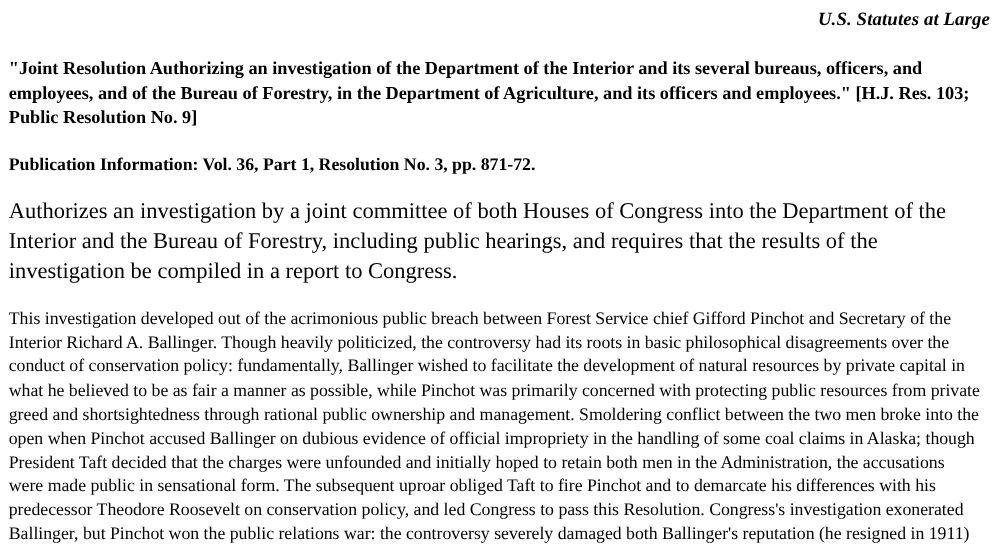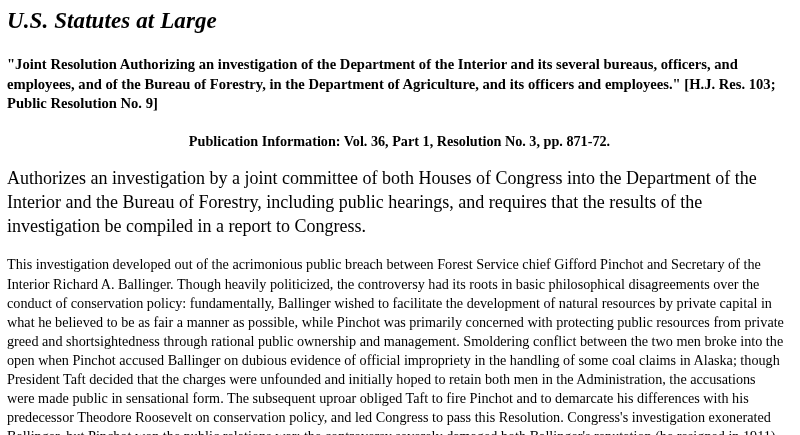--- a/index.html
+++ b/index.html
@@ -13,40 +13,40 @@
     overflow: hidden;
     font-family: "Liberation Serif", "DejaVu Serif", serif;
     color: #000000;
     -webkit-font-smoothing: antialiased;
   }
   .page {
     padding: 6px 8px 0 7px;
     box-sizing: border-box;
   }
   .site-title {
-    font-size: 23px;
+    font-size: 15px;
     font-weight: bold;
     font-style: italic;
     line-height: 1.15;
     margin: 2px 0 0 0;
     letter-spacing: 0.1px;
+    text-align: right;
   }
   .doc-title {
     font-size: 14.6px;
     font-weight: bold;
     line-height: 1.32;
     margin: 21px 0 0 0;
     padding-right: 4px;
   }
   .pub-info {
     font-size: 14.2px;
     font-weight: bold;
     line-height: 1.3;
     margin: 19px 0 0 0;
-    text-align: center;
   }
   .abstract {
     font-size: 18px;
     line-height: 1.33;
     margin: 16px 0 0 0;
     padding-right: 4px;
   }
   .body-note {
     font-size: 14.2px;
     line-height: 1.345;

